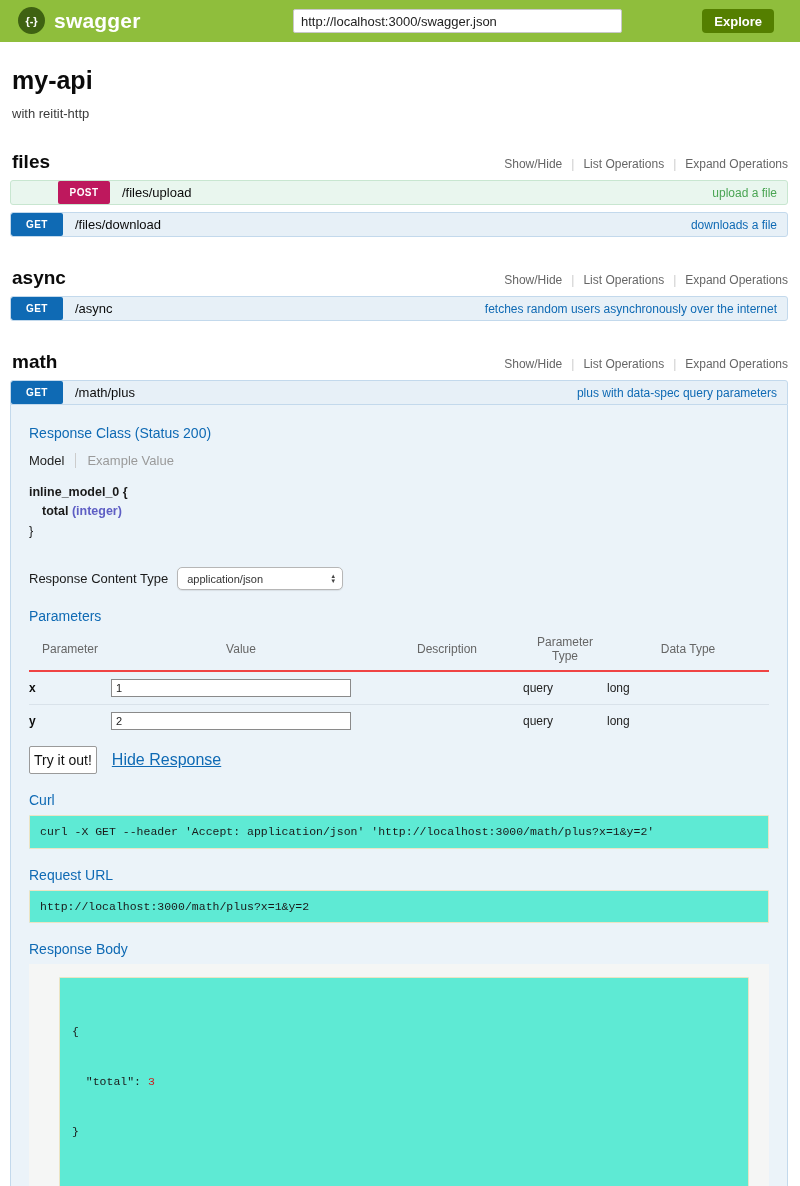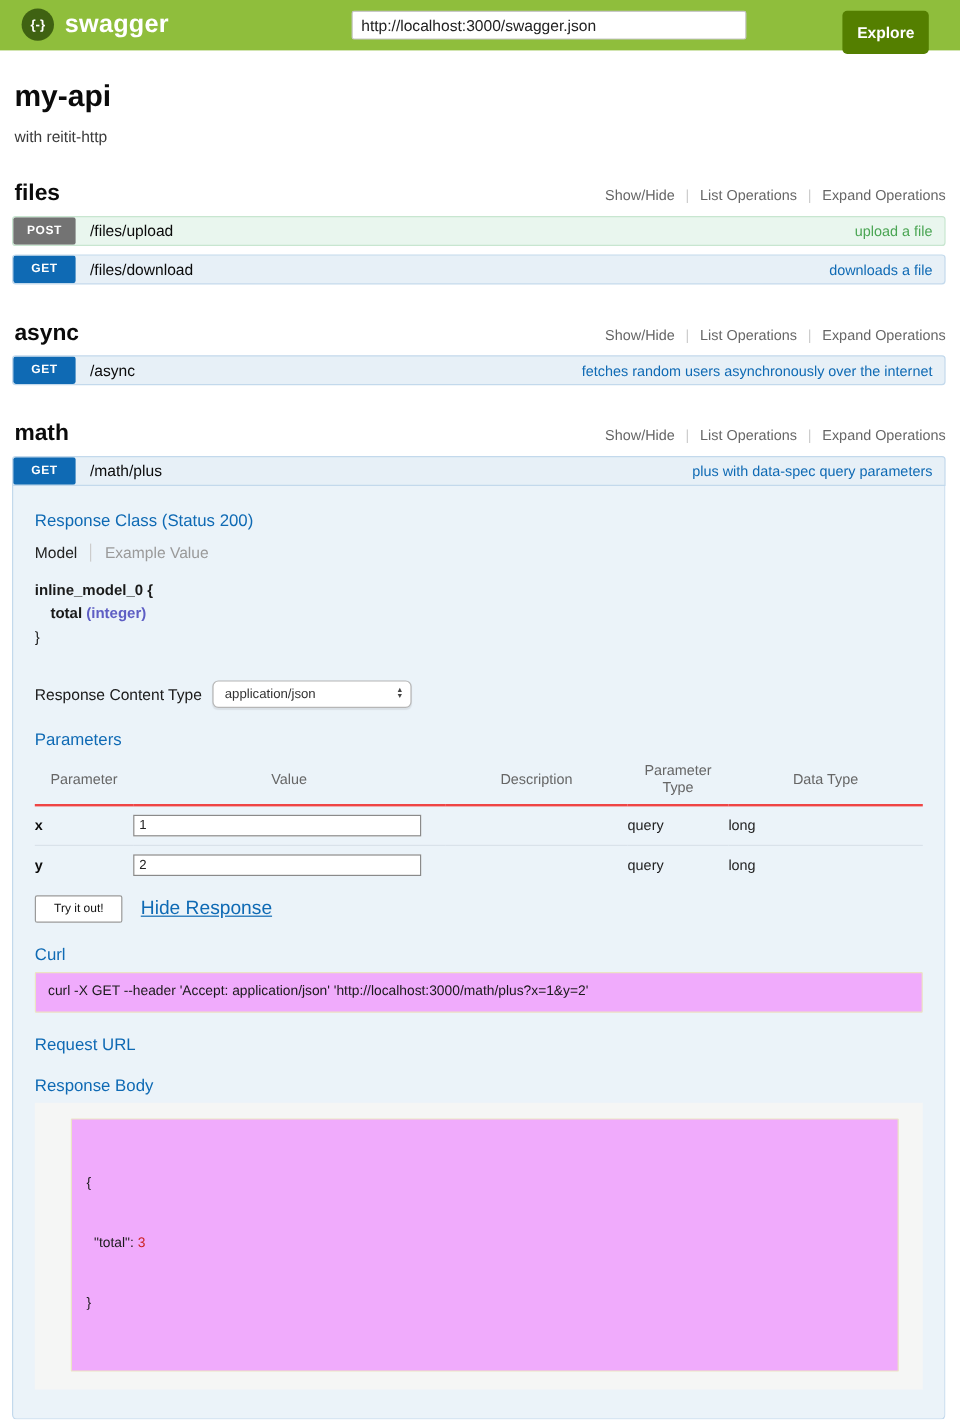--- a/index.html
+++ b/index.html
@@ -17,21 +17,21 @@
     width:27px; height:27px; border-radius:50%; background:#3f6212;
     color:#fff; font-size:11px; font-weight:bold; display:flex; align-items:center; justify-content:center;
   }
   .logo-text { color:#fff; font-weight:bold; font-size:21px; margin-left:9px; letter-spacing:.2px; }
   .url-input {
     position:absolute; left:293px; top:9px; width:329px; height:24px;
     border:1px solid #c8c8c8; border-radius:2px; padding:2px 7px; font-size:13px; color:#222;
     font-family:"Liberation Sans", sans-serif; background:#fff;
   }
   .explore-btn {
-    position:absolute; right:26px; top:9px; height:36px; padding:0 12px;
+    position:absolute; right:26px; top:9px; height:24px; padding:0 12px;
     background:#547f00; border:none; border-radius:4px;
     color:#fff; font-weight:bold; font-size:13px; cursor:pointer;
     font-family:"Liberation Sans", sans-serif;
   }
 
   
   .page { padding:0 12px 0 10px; }
   h1.api-title { font-size:25px; color:#0b0b0b; margin:24px 0 0 2px; }
   .api-desc { font-size:13px; color:#3b3b3b; margin:11px 0 0 2px; }
 
@@ -49,21 +49,21 @@
   .op-badge {
     width:52px; flex:0 0 52px; display:flex; align-items:center; justify-content:center;
     color:#fff; font-weight:bold; font-size:10px; letter-spacing:.4px; border-radius:2px;
   }
   .op-path { align-self:center; margin-left:12px; font-size:13px; color:#0b0b0b; text-decoration:none; }
   .op-summary { align-self:center; margin-left:auto; margin-right:10px; font-size:12px; text-decoration:none; }
   .op-get  { background:#e7f0f7; border-color:#c3d9ec; }
   .op-get  .op-badge { background:#0f6ab4; }
   .op-get  .op-summary { color:#0f6ab4; }
   .op-post { background:#e9f6ee; border-color:#c8e6d0; }
-  .op-post .op-badge { background:#737373; }
+  .op-post .op-badge { background:#be185d;margin-left:47px; }
   .op-post .op-summary { color:#4aa553; }
   .op-expanded { border-radius:3px 3px 0 0; }
 
   
   .panel {
     background:#ebf3f9; border:1px solid #c3d9ec; border-top:none;
     border-radius:0 0 4px 4px; padding:2px 18px 24px 18px;
   }
   .blue-h { color:#0f6ab4; font-size:14px; margin:18px 0 0; font-weight:normal; }
   .tabs { margin-top:12px; font-size:13px; display:flex; align-items:center; }
@@ -93,28 +93,28 @@
   .params-table tr:last-child td { border-bottom:none; }
   td.pname { font-weight:bold; color:#0b0b0b; }
   .pvalue-input {
     width:240px; height:18px; border:1px solid #8a8a8a; font-size:11px; padding:1px 4px;
     font-family:"Liberation Sans", sans-serif; color:#222;
   }
   .ptext { color:#222; }
 
   .try-row { margin-top:9px; display:flex; align-items:center; }
   .try-btn {
-    background:#fff; border:1px solid #9a9a9a; border-radius:2px; padding:5px 15px;
-    font-size:10px; color:#111; cursor:pointer; font-family:"Liberation Sans", sans-serif;
+    background:#fff; border:1px solid #9a9a9a; border-radius:2px; padding:5px 4px;
+    font-size:14px; color:#111; cursor:pointer; font-family:"Liberation Sans", sans-serif;
   }
   .hide-link { margin-left:15px; font-size:16px; color:#0f6ab4; text-decoration:underline; cursor:pointer; }
 
   .code-box {
-    margin-top:7px; background:#f0abfc; border:1px solid #ebe4c4; border-radius:1px;
-    padding:8px 10px; font-family:Liberation Sans, sans-serif; font-size:11.5px; color:#1a1a1a;
+    margin-top:7px; background:#5eead4; border:1px solid #ebe4c4; border-radius:1px;
+    padding:8px 10px; font-family:Liberation Mono, monospace; font-size:11.5px; color:#1a1a1a;
     white-space:pre; overflow-x:auto; line-height:1.35;
   }
   .rb-wrapper { margin-top:7px; background:#f5f6f5; padding:13px 20px 15px 30px; }
   .rb-wrapper .code-box { margin-top:0; padding:12px 12px 14px; line-height:1.45; }
   .code-line { white-space:pre; }
   .num-red { color:#c22; }
 </style>
 </head>
 <body>
 
@@ -257,20 +257,21 @@
 
       <div class="try-row">
         <button class="try-btn">Try it out!</button>
         <a class="hide-link">Hide Response</a>
       </div>
 
       <div class="blue-h">Curl</div>
       <div class="code-box">curl -X GET --header 'Accept: application/json' 'http://localhost:3000/math/plus?x=1&amp;y=2'</div>
 
       <div class="blue-h">Request URL</div>
+      <div class="code-box">http://localhost:3000/math/plus?x=1&amp;y=2</div>
 
       <div class="blue-h">Response Body</div>
       <div class="rb-wrapper">
         <div class="code-box">
           <div class="code-line">{</div>
           <div class="code-line"><span>  "total": </span><span class="num-red">3</span></div>
           <div class="code-line">}</div>
         </div>
       </div>
 

